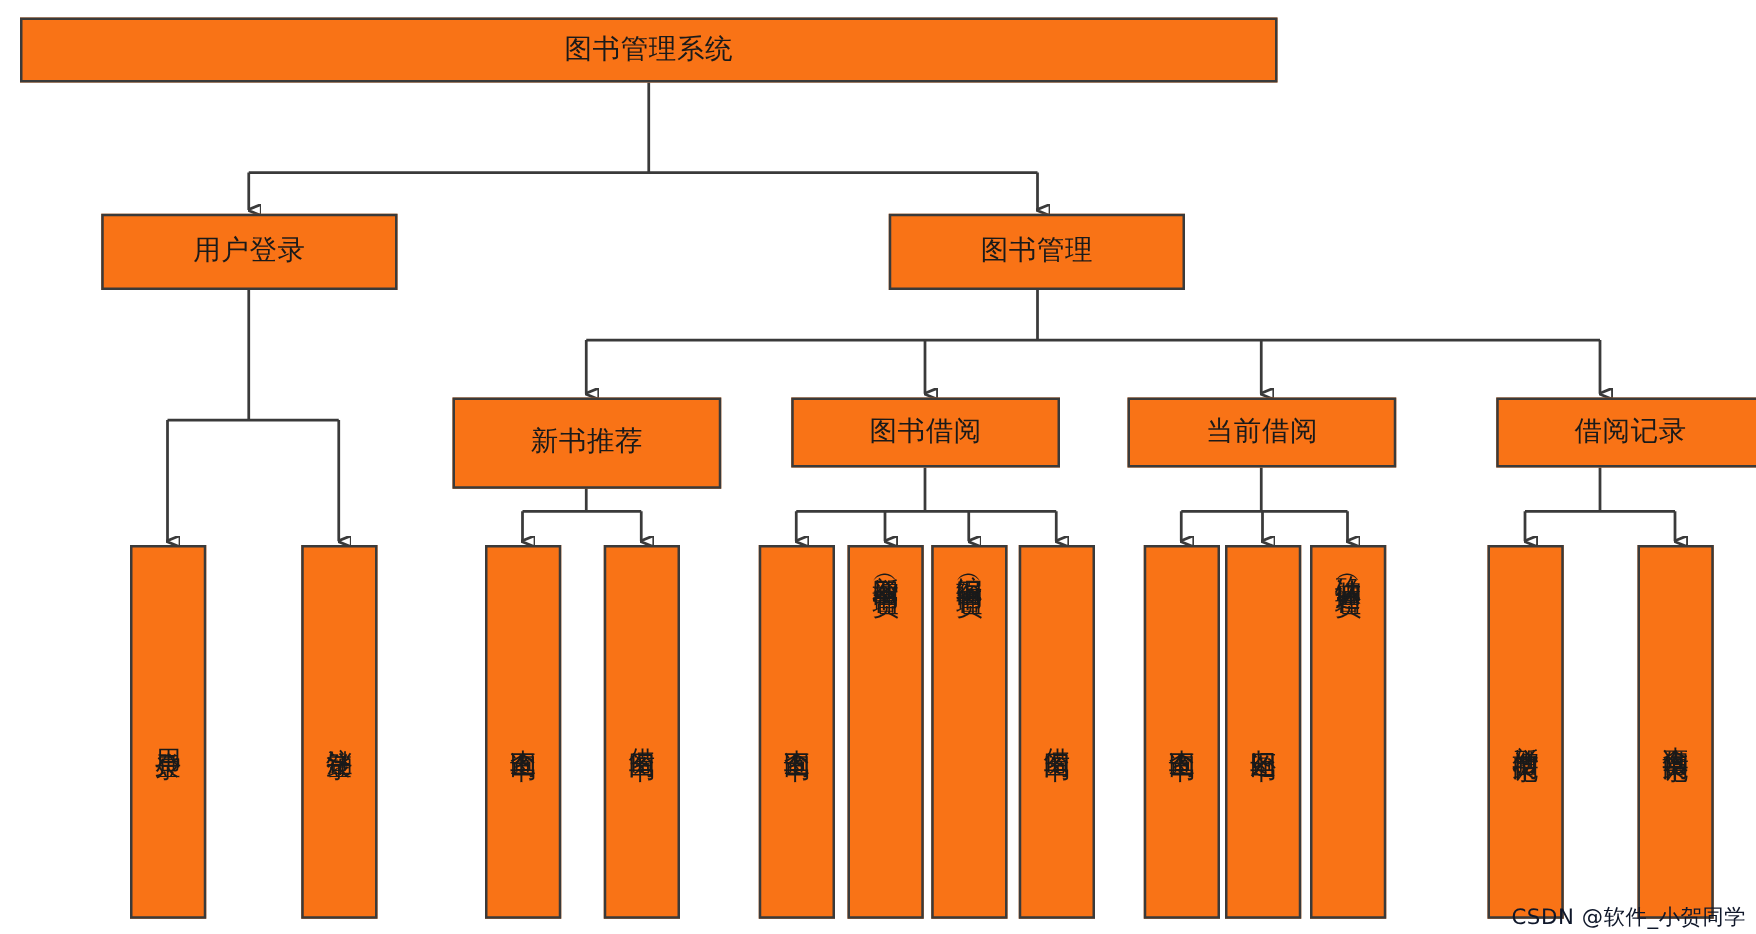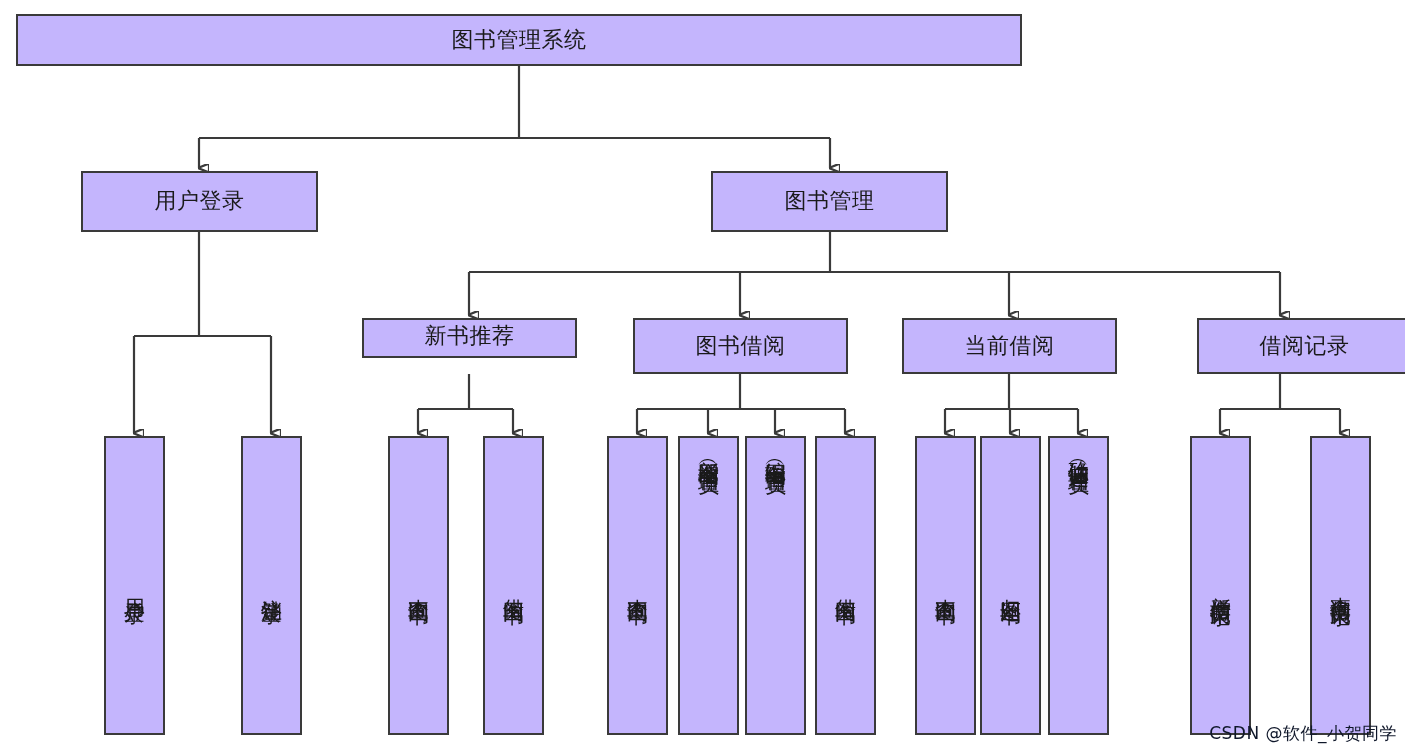--- a/index.html
+++ b/index.html
@@ -14,21 +14,21 @@
     position: relative;
     width: 1405px;
     height: 747px;
     background: #ffffff;
     overflow: hidden;
   }
   .node {
     position: absolute;
     box-sizing: border-box;
     border: 2px solid #3a3a3a;
-    background: #c4b5fd;
+    background: #f97316;
     display: flex;
     align-items: center;
     justify-content: center;
     color: #1a1a1a;
   }
   .node.horiz {
     font-size: 22px;
     letter-spacing: 0.5px;
     line-height: 1.1;
   }
@@ -123,21 +123,21 @@
     <path d="M1220,409 L1340,409"></path>
     <path d="M1220,409 L1220,433" marker-end="url(#arw)"></path>
     <path d="M1340,409 L1340,433" marker-end="url(#arw)"></path>
   </svg>
 
   <div class="node horiz" style="left: 16px; top: 14px; width: 1006px; height: 52px;">图书管理系统</div>
 
   <div class="node horiz" style="left: 81px; top: 171px; width: 237px; height: 61px;">用户登录</div>
   <div class="node horiz" style="left: 711px; top: 171px; width: 237px; height: 61px; text-align: center;">图书管理</div>
 
-  <div class="node horiz" style="left: 362px; top: 318px; width: 215px; height: 40px; font-family: Liberation Mono, monospace;">新书推荐</div>
+  <div class="node horiz" style="left: 362px; top: 318px; width: 215px; height: 73px;">新书推荐</div>
   <div class="node horiz" style="left: 902px; top: 318px; width: 215px; height: 56px;">当前借阅</div>
   <div class="node horiz" style="left: 633px; top: 318px; width: 215px; height: 56px;">图书借阅</div>
   <div class="node horiz" style="left: 1173px; top: 318px; width: 215px; height: 56px; margin-left: 24px;">借阅记录</div>
 
   <div class="node vert centered" style="left: 104px; top: 436px; width: 61px; height: 299px;">用户登录</div>
   <div class="node vert centered" style="left: 241px; top: 436px; width: 61px; height: 299px;">注销登录</div>
   <div class="node vert centered" style="left: 388px; top: 436px; width: 61px; height: 299px;">查询图书</div>
   <div class="node vert centered" style="left: 483px; top: 436px; width: 61px; height: 299px;">借阅图书</div>
   <div class="node vert centered" style="left: 607px; top: 436px; width: 61px; height: 299px;">查询图书</div>
   <div class="node vert" style="left: 678px; top: 436px; width: 61px; height: 299px;">新增图书（管理员）</div>

